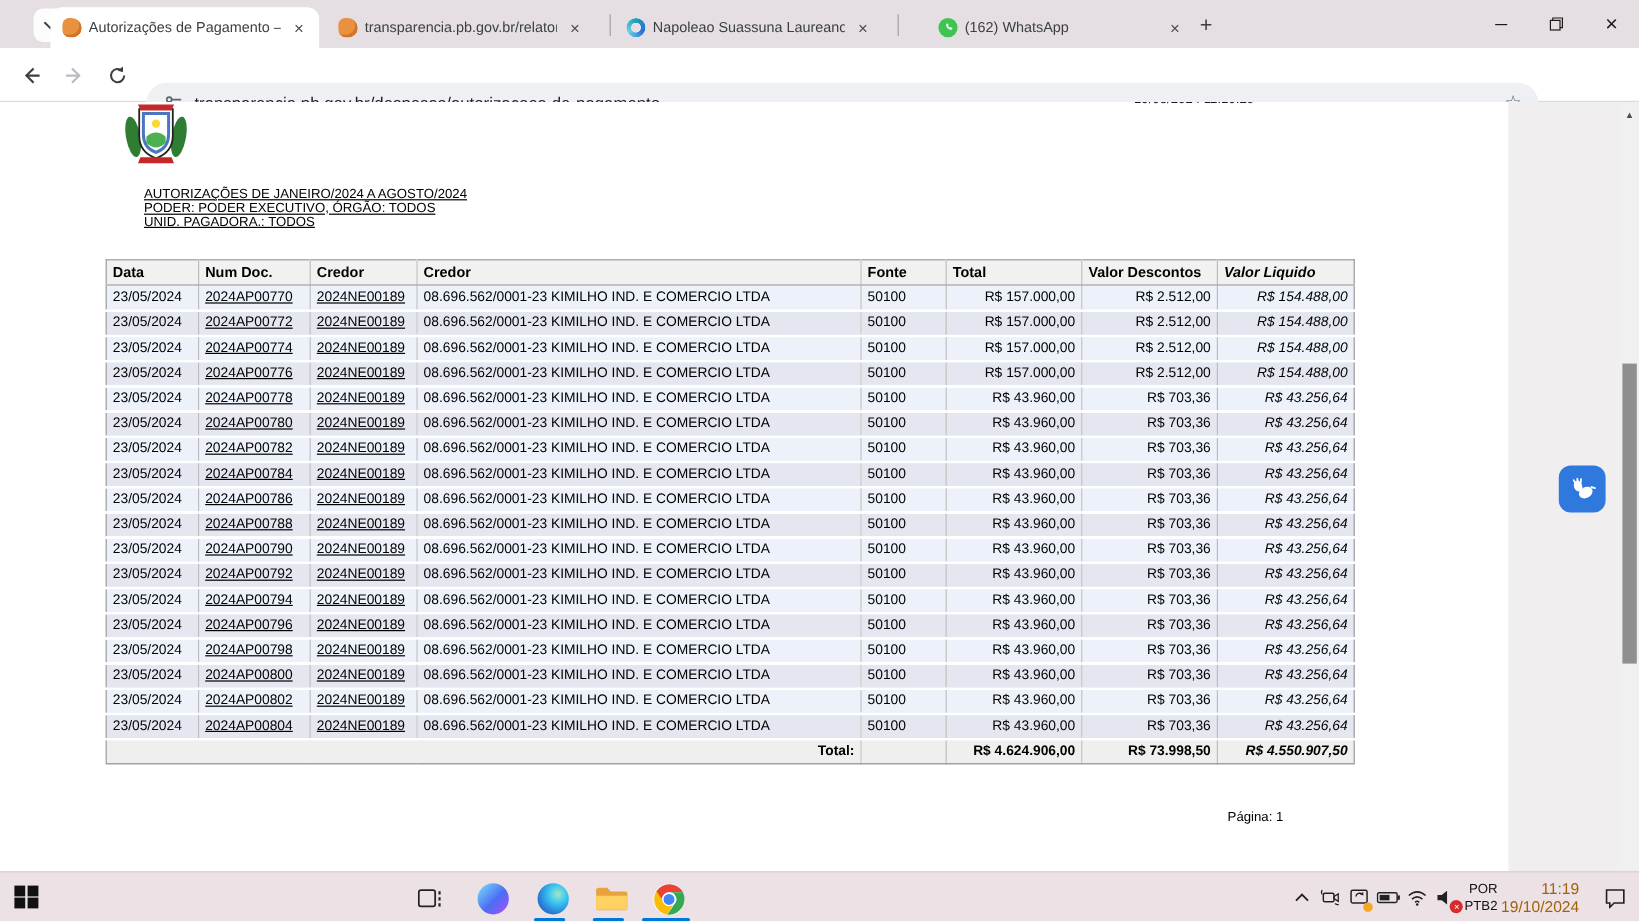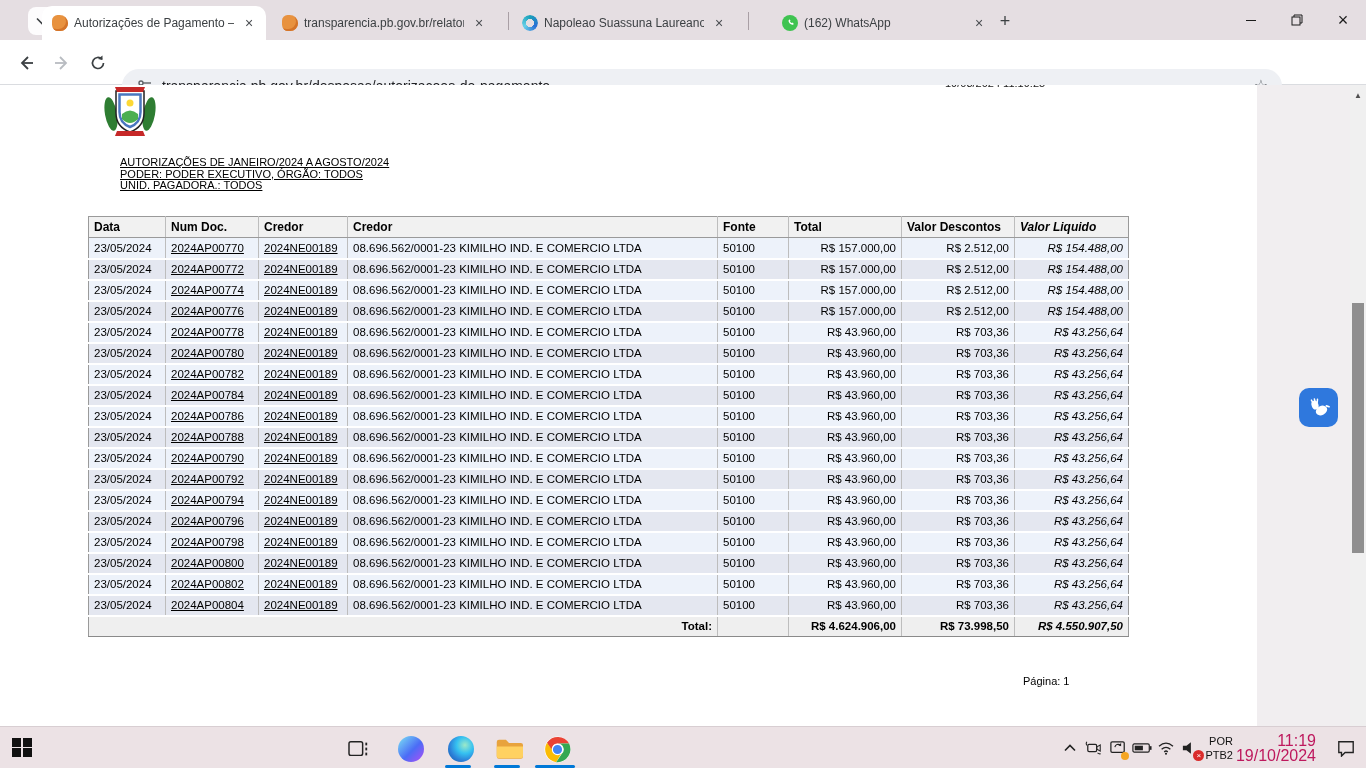--- a/index.html
+++ b/index.html
@@ -69,21 +69,21 @@
   .search-box input { border:none; outline:none; font-size:14px; color:#444; width:130px; font-family:"Liberation Sans", sans-serif; background:transparent; }
   .search-cam { position:absolute; right:2px; top:2px; width:33px; height:31px; background:#3a4438; border-radius:3px; display:flex; align-items:center; justify-content:center; }
   .task-icon { position:absolute; top:5px; width:34px; height:34px; display:flex; align-items:center; justify-content:center; cursor:pointer; }
   .underline { position:absolute; top:38px; height:3px; border-radius:2px; background:#0078d7; }
   .circle26 { width:26px; height:26px; border-radius:50%; }
   .copilot { background:linear-gradient(135deg,#7ce4f4 0%,#4b6cf6 55%,#b04ef6 100%); }
   .edge { background:radial-gradient(circle at 65% 35%, #9de9c8 0%, #35c1f1 35%, #2c7fd8 65%, #0c59a4 100%); }
   .tray { position:absolute; right:0; top:0; height:42px; display:flex; align-items:center; }
   .tray-icon { width:24px; height:42px; display:flex; align-items:center; justify-content:center; cursor:pointer; position:relative; }
   .lang-block { font-size:11px; color:#111; text-align:right; line-height:14px; margin:0 3px; cursor:pointer; }
-  .clock-block { font-size:16px; color:#be185d; text-align:right; line-height:15px; margin-right:10px; cursor:pointer; }
+  .clock-block { font-size:13px; color:#a16207; text-align:right; line-height:15px; margin-right:10px; cursor:pointer; }
   .notif-btn { width:40px; height:42px; display:flex; align-items:center; justify-content:center; cursor:pointer; }
   .badge { position:absolute; border-radius:50%; }
 </style>
 </head>
 <body>
 
 <div class="screen">
 
   <div class="tabstrip">
     <div class="tab-search-btn">

